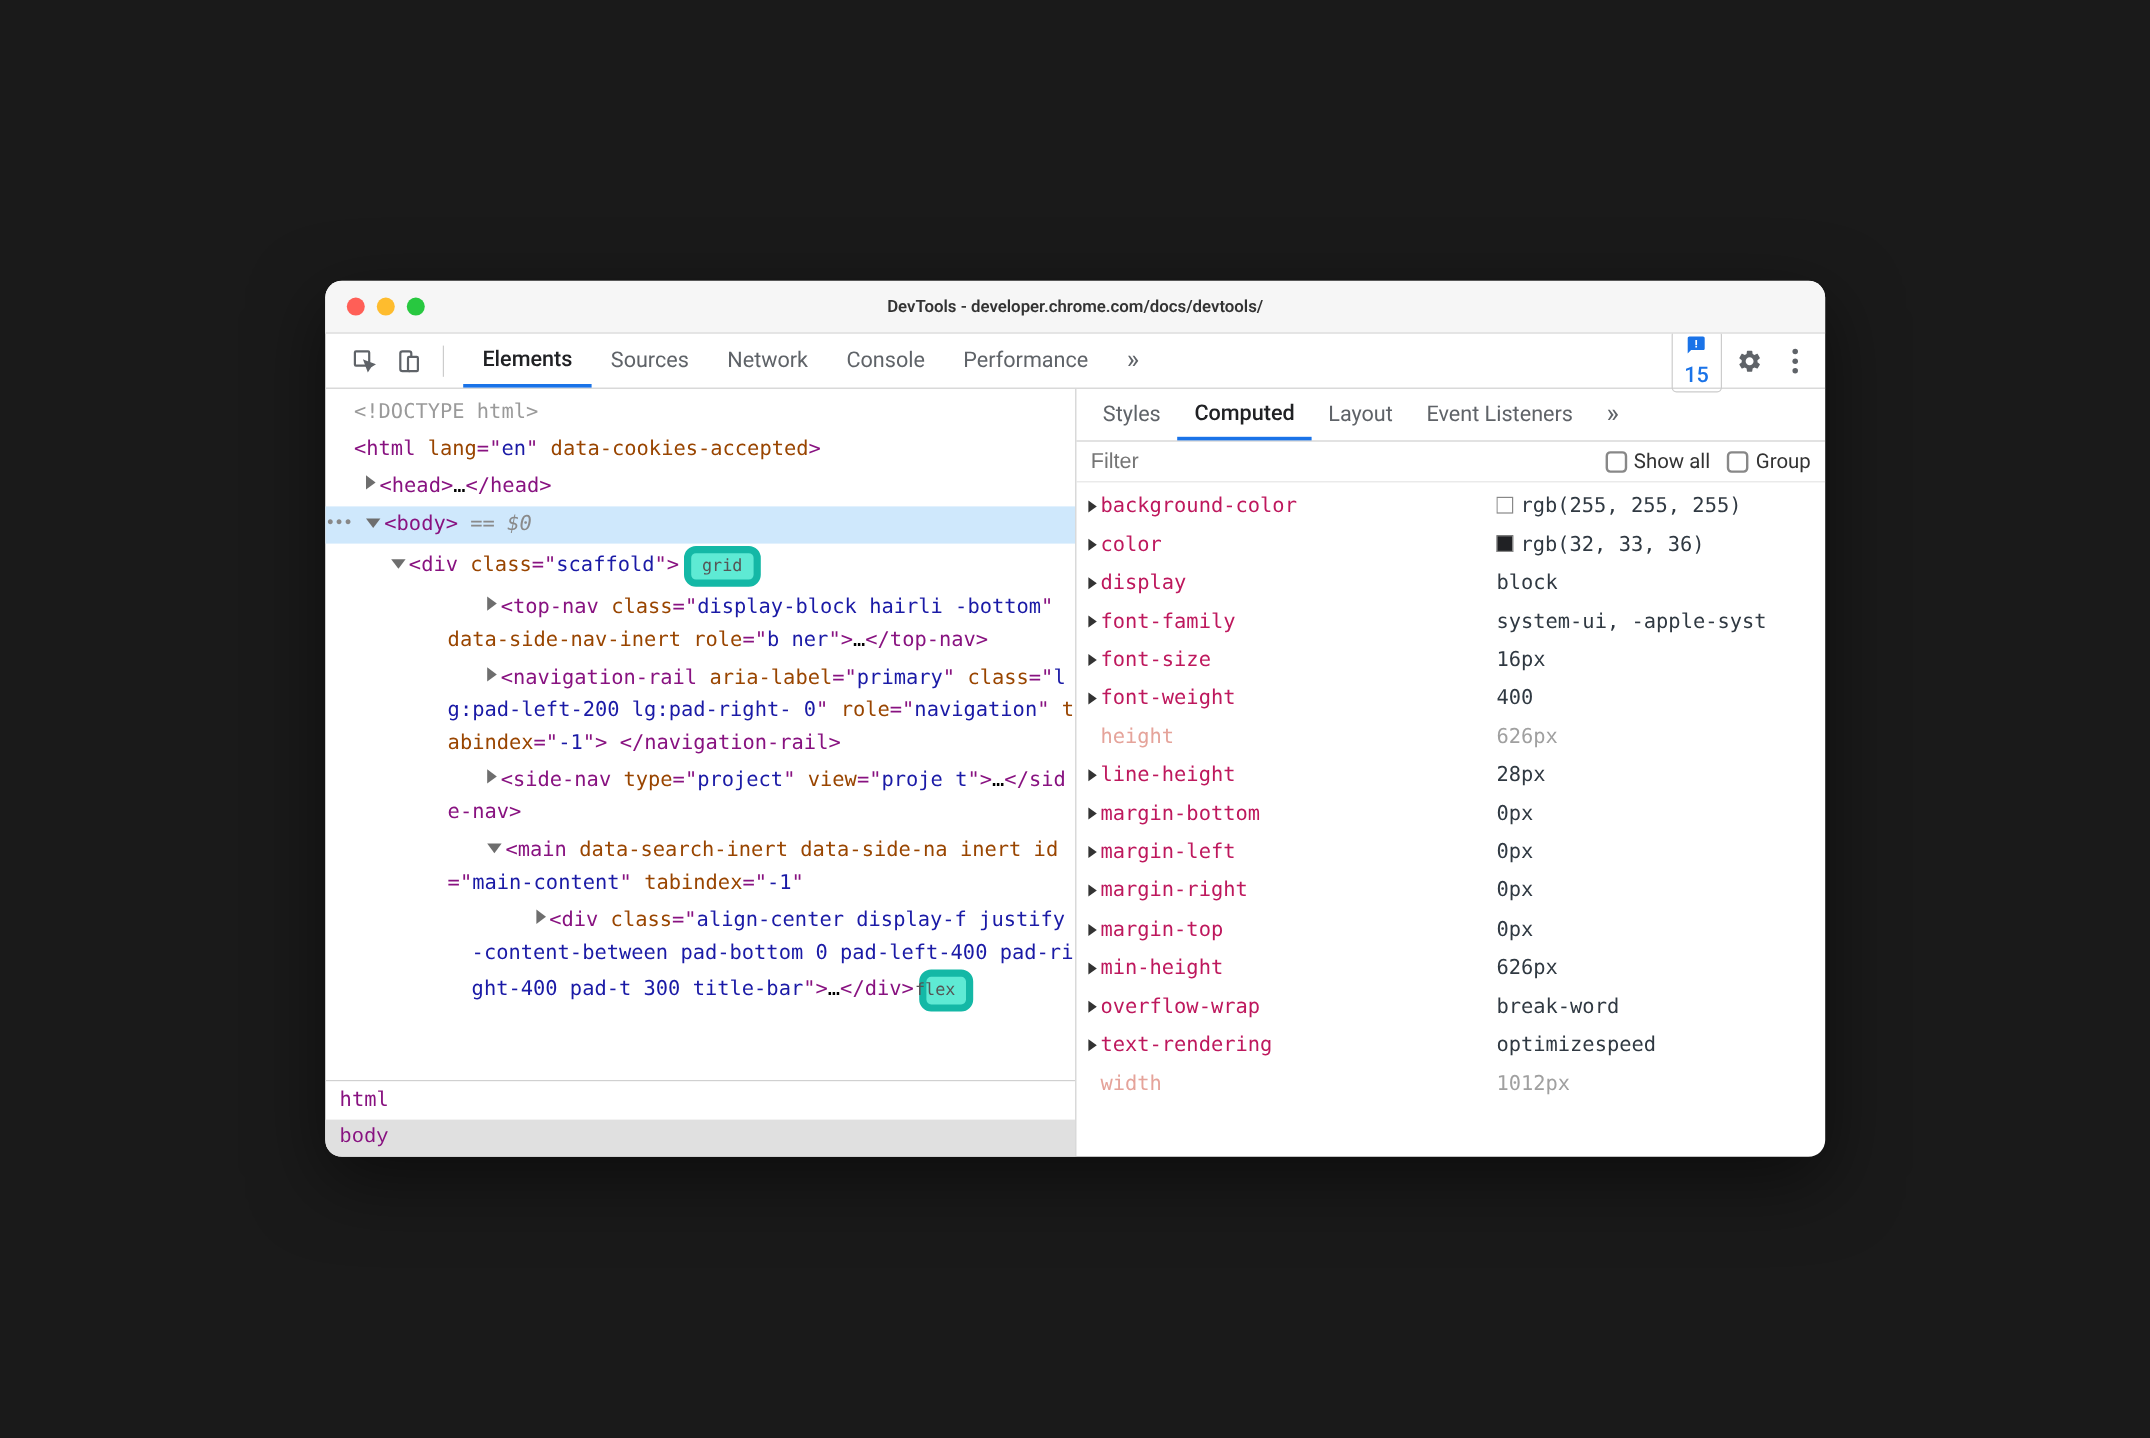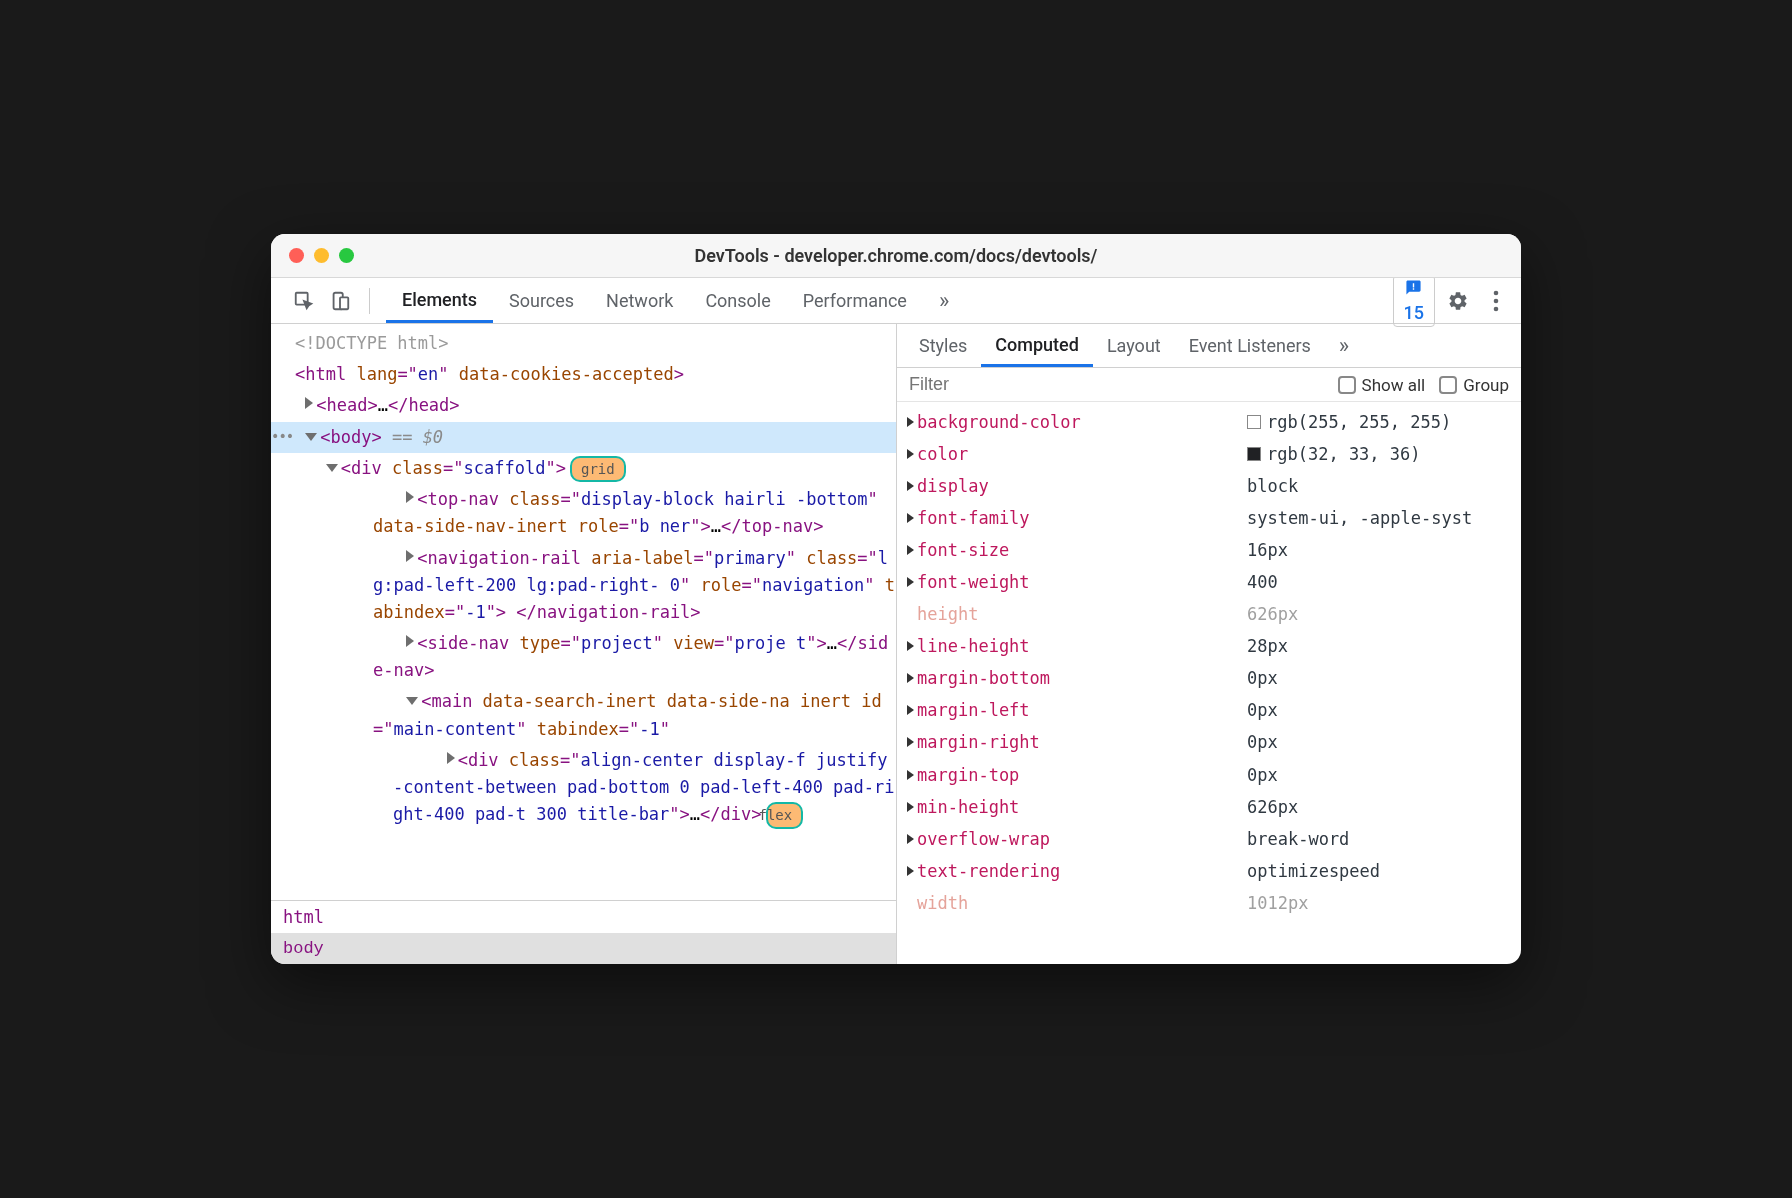--- a/index.html
+++ b/index.html
@@ -30,21 +30,21 @@
 }
 .traffic { display: flex; gap: 10px; }
 .dot { width: 15px; height: 15px; border-radius: 50%; }
 .dot.red { background: #ff5f57; }
 .dot.yellow { background: #febc2e; }
 .dot.green { background: #28c840; }
 .title-text {
   position: absolute;
   left: 50%;
   transform: translateX(-50%);
-  font-size: 18px;
+  font-size: 14px;
   font-weight: 600;
   color: #333;
 }
 .toolbar {
   height: 46px;
   display: flex;
   align-items: center;
   border-bottom: 1px solid #d0d0d0;
   padding: 0 10px;
 }
@@ -126,22 +126,22 @@
 }
 .tri.right { border-top: 6px solid transparent; border-bottom: 6px solid transparent; border-left: 8px solid #6e6e6e; }
 .tri.down { border-left: 6px solid transparent; border-right: 6px solid transparent; border-top: 8px solid #6e6e6e; }
 .c-doc { color: #9a9a9a; }
 .c-tag { color: #881280; }
 .c-attr { color: #994500; }
 .c-val { color: #1a1aa6; }
 .c-sel { color: #8a8a8a; font-style: italic; }
 .badge {
   display: inline-block;
-  background: #fdba74;
-  border: 2px solid #14b8a6;
+  background: #5eead4;
+  border: 6px solid #14b8a6;
   border-radius: 10px;
   padding: 0 9px;
   font-size: 14px;
   color: #555;
   margin-left: 4px;
   font-family: "SF Mono", Menlo, monospace;
 }
 .breadcrumb {
   border-top: 1px solid #d0d0d0;
   display: flex;

